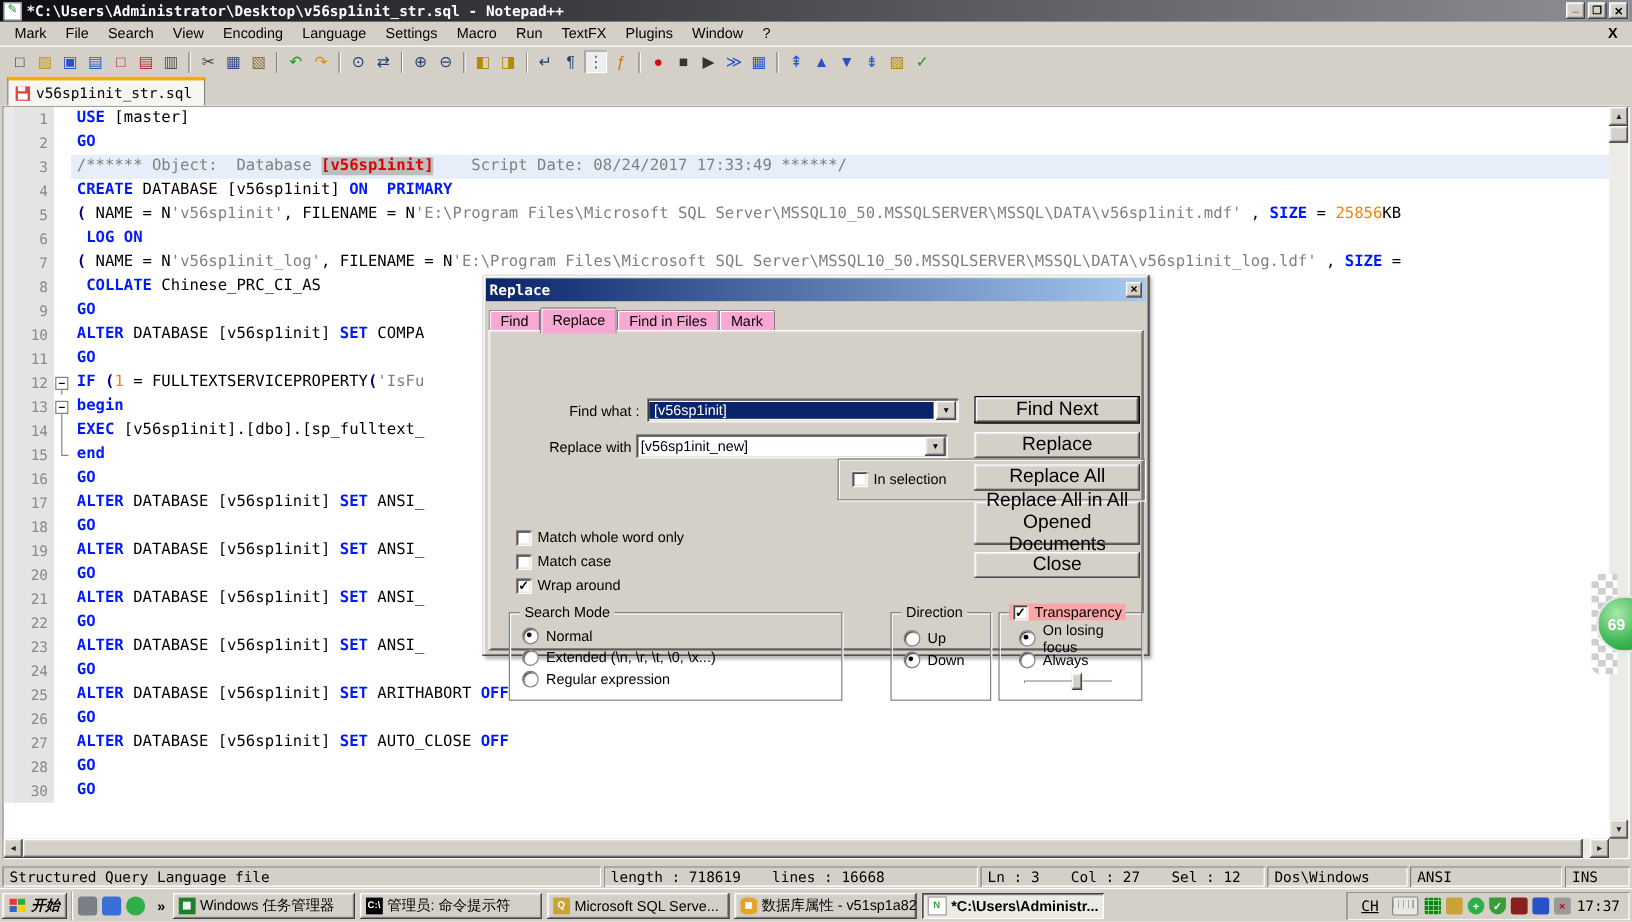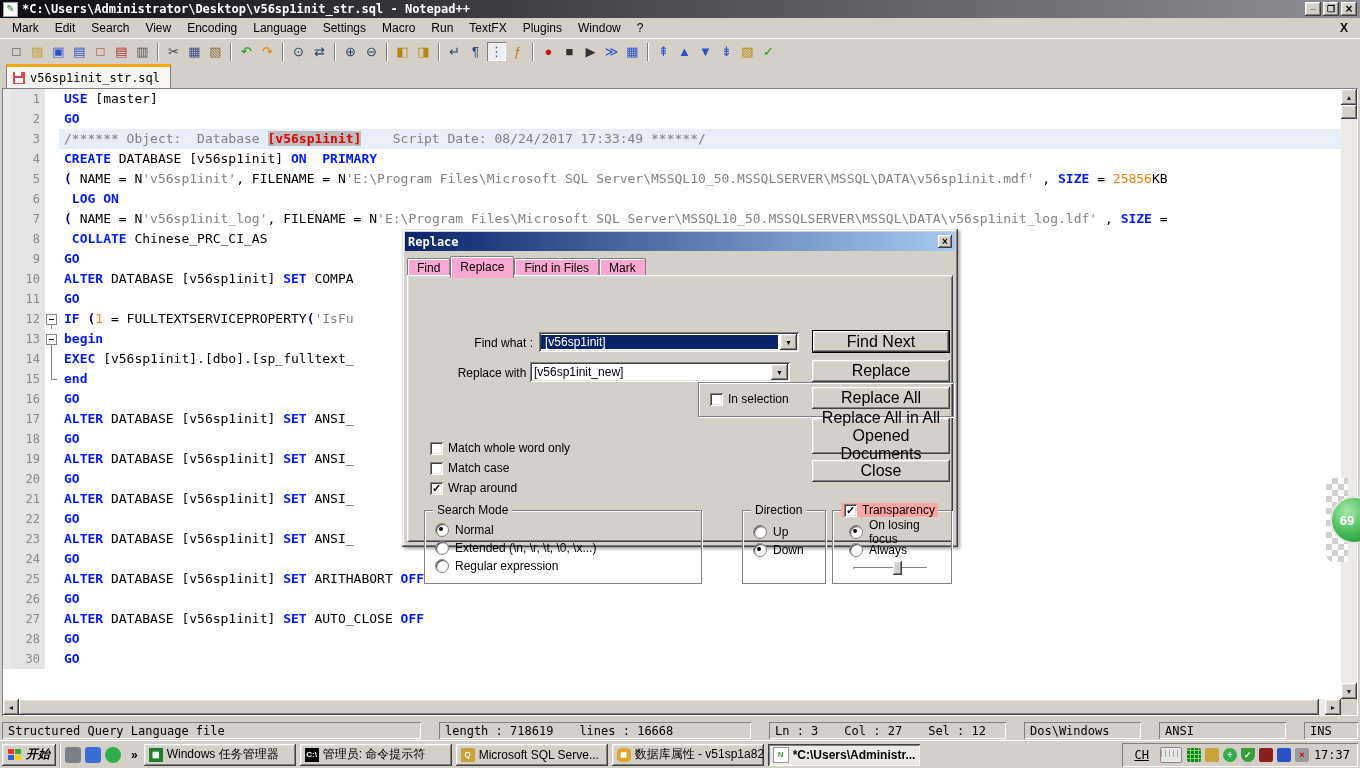--- a/index.html
+++ b/index.html
@@ -100,21 +100,21 @@
   .chk.checked .box::before{content:"✓";}
   .radio-row{display:flex;align-items:center;gap:6px;height:18px;}
   .rad{width:12px;height:12px;border-radius:50%;background:#fff;border:1px solid #808080;box-shadow:inset 1px 1px 1px #404040;position:relative;flex:none;}
   .radio-row.sel .rad::before{content:"";position:absolute;left:3px;top:3px;width:4px;height:4px;border-radius:50%;background:#000;}
   .grp{position:absolute;border:1px solid #808080;box-shadow:1px 1px 0 #fff, inset 1px 1px 0 #fff;}
   .grp .legend{position:absolute;top:-8px;left:8px;background:#d4d0c8;padding:0 4px;}
   .slider{position:absolute;width:74px;height:14px;}
   .slider .track{position:absolute;left:0;right:0;top:6px;height:2px;box-shadow:inset 1px 1px 0 #808080, inset -1px -1px 0 #fff;}
   .slider .sthumb{position:absolute;left:40px;top:0;width:9px;height:14px;}
   
-  #statusbar{position:absolute;left:0;top:721px;width:100%;height:19px;display:flex;gap:18px;padding:1px 2px;box-sizing:border-box;justify-content:center;}
+  #statusbar{position:absolute;left:0;top:721px;width:100%;height:19px;display:flex;gap:2px;padding:1px 2px;box-sizing:border-box;justify-content:center;}
   .sp{display:flex;align-items:center;padding:0 6px;white-space:nowrap;overflow:hidden;
     font-family:"DejaVu Sans Mono","Liberation Mono",monospace;font-size:12px;}
   .sp span{margin-right:26px;}
   
   #taskbar{position:absolute;left:0;top:740px;width:100%;height:28px;background:#d4d0c8;border-top:1px solid #fff;
     display:flex;align-items:center;padding:0 2px;box-sizing:border-box;gap:3px;}
   #startbtn{height:22px;display:flex;align-items:center;gap:4px;padding:0 6px;font-weight:bold;font-style:italic;}
   .winflag{width:14px;height:12px;display:grid;grid-template-columns:6px 6px;grid-template-rows:5px 5px;gap:1px;}
   .winflag i{display:block;} .winflag i:nth-child(1){background:#e33;} .winflag i:nth-child(2){background:#3a3;}
   .winflag i:nth-child(3){background:#36c;} .winflag i:nth-child(4){background:#fc0;}
@@ -145,21 +145,21 @@
   <span class="app-ico"></span>
   <span class="t-text">*C:\Users\Administrator\Desktop\v56sp1init_str.sql - Notepad++</span>
   <span class="winbtn raised wb-min"></span>
   <span class="winbtn raised wb-max"></span>
   <span class="winbtn raised wb-close"></span>
 </div>
 
 <div id="menubar">
   <span id="menu-items" style="display: inline-flex;">
       <span class="mi">Mark</span>
-      <span class="mi">Edit</span>
+      <span class="mi">File</span>
       <span class="mi">Search</span>
       <span class="mi">View</span>
       <span class="mi">Encoding</span>
       <span class="mi">Language</span>
       <span class="mi">Settings</span>
       <span class="mi">Macro</span>
       <span class="mi">Run</span>
       <span class="mi">TextFX</span>
       <span class="mi">Plugins</span>
       <span class="mi">Window</span>

